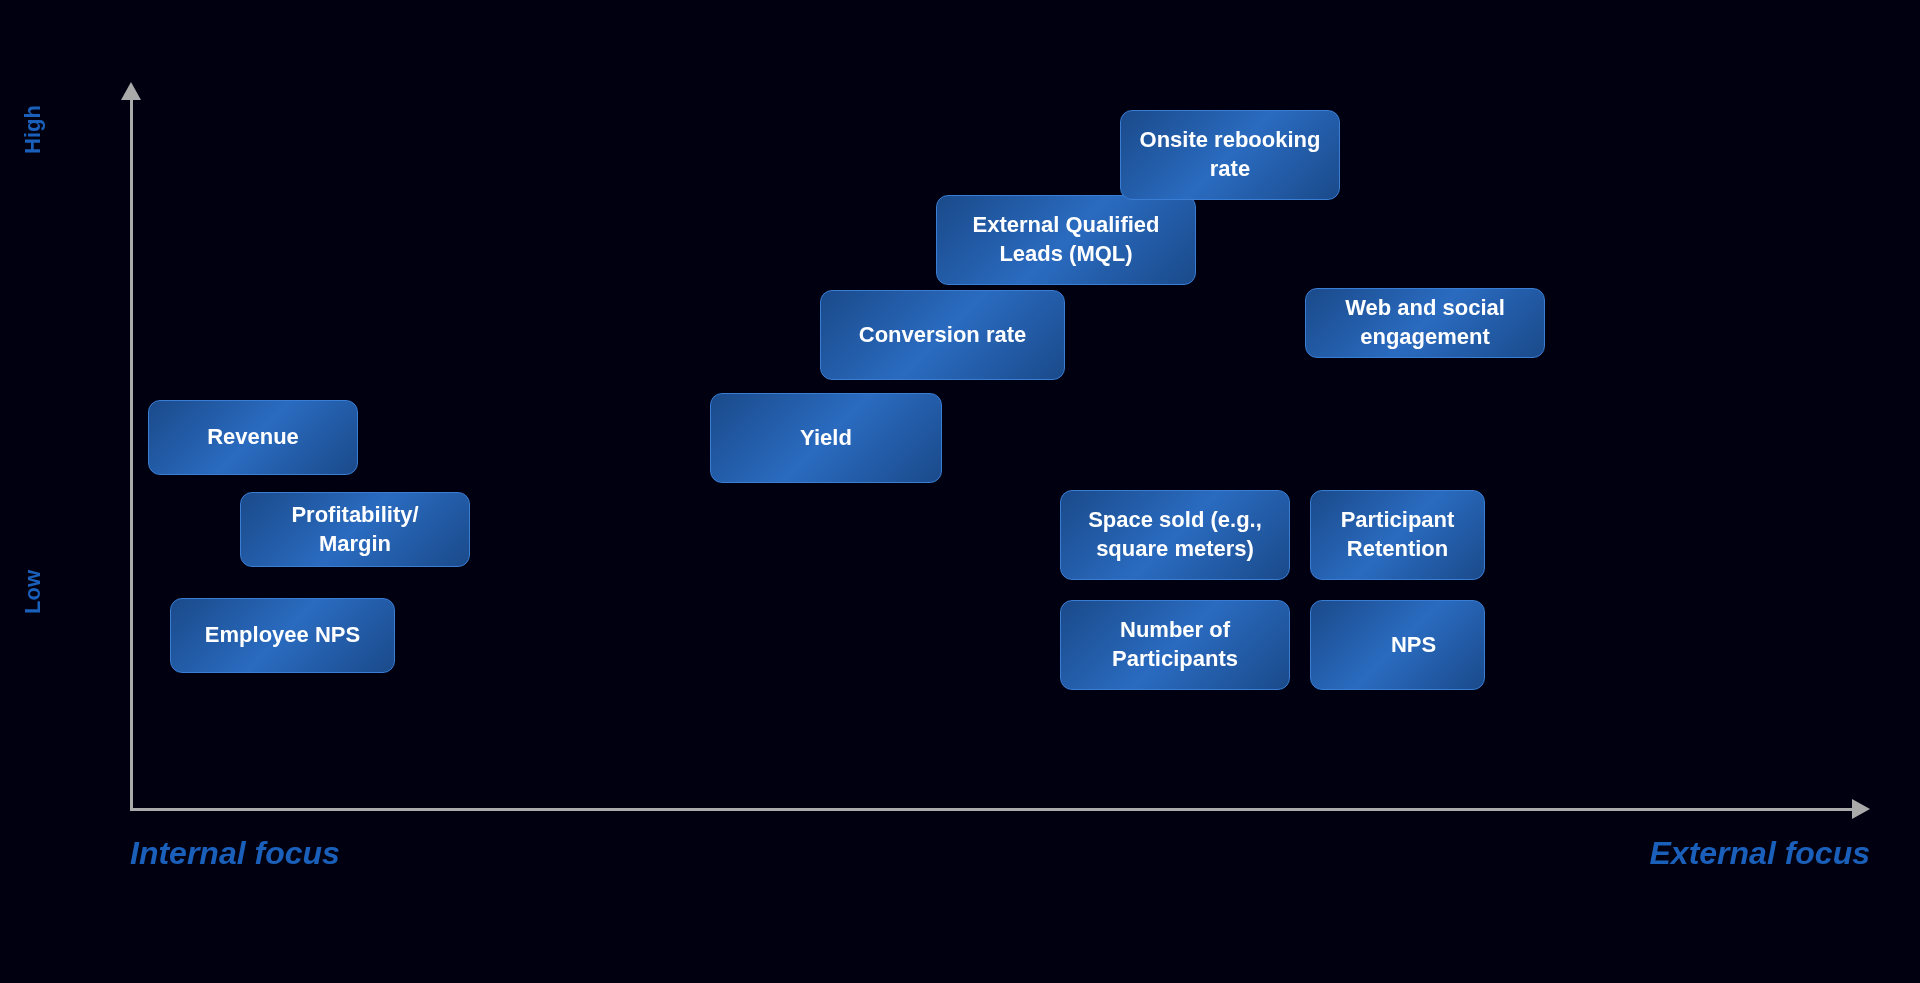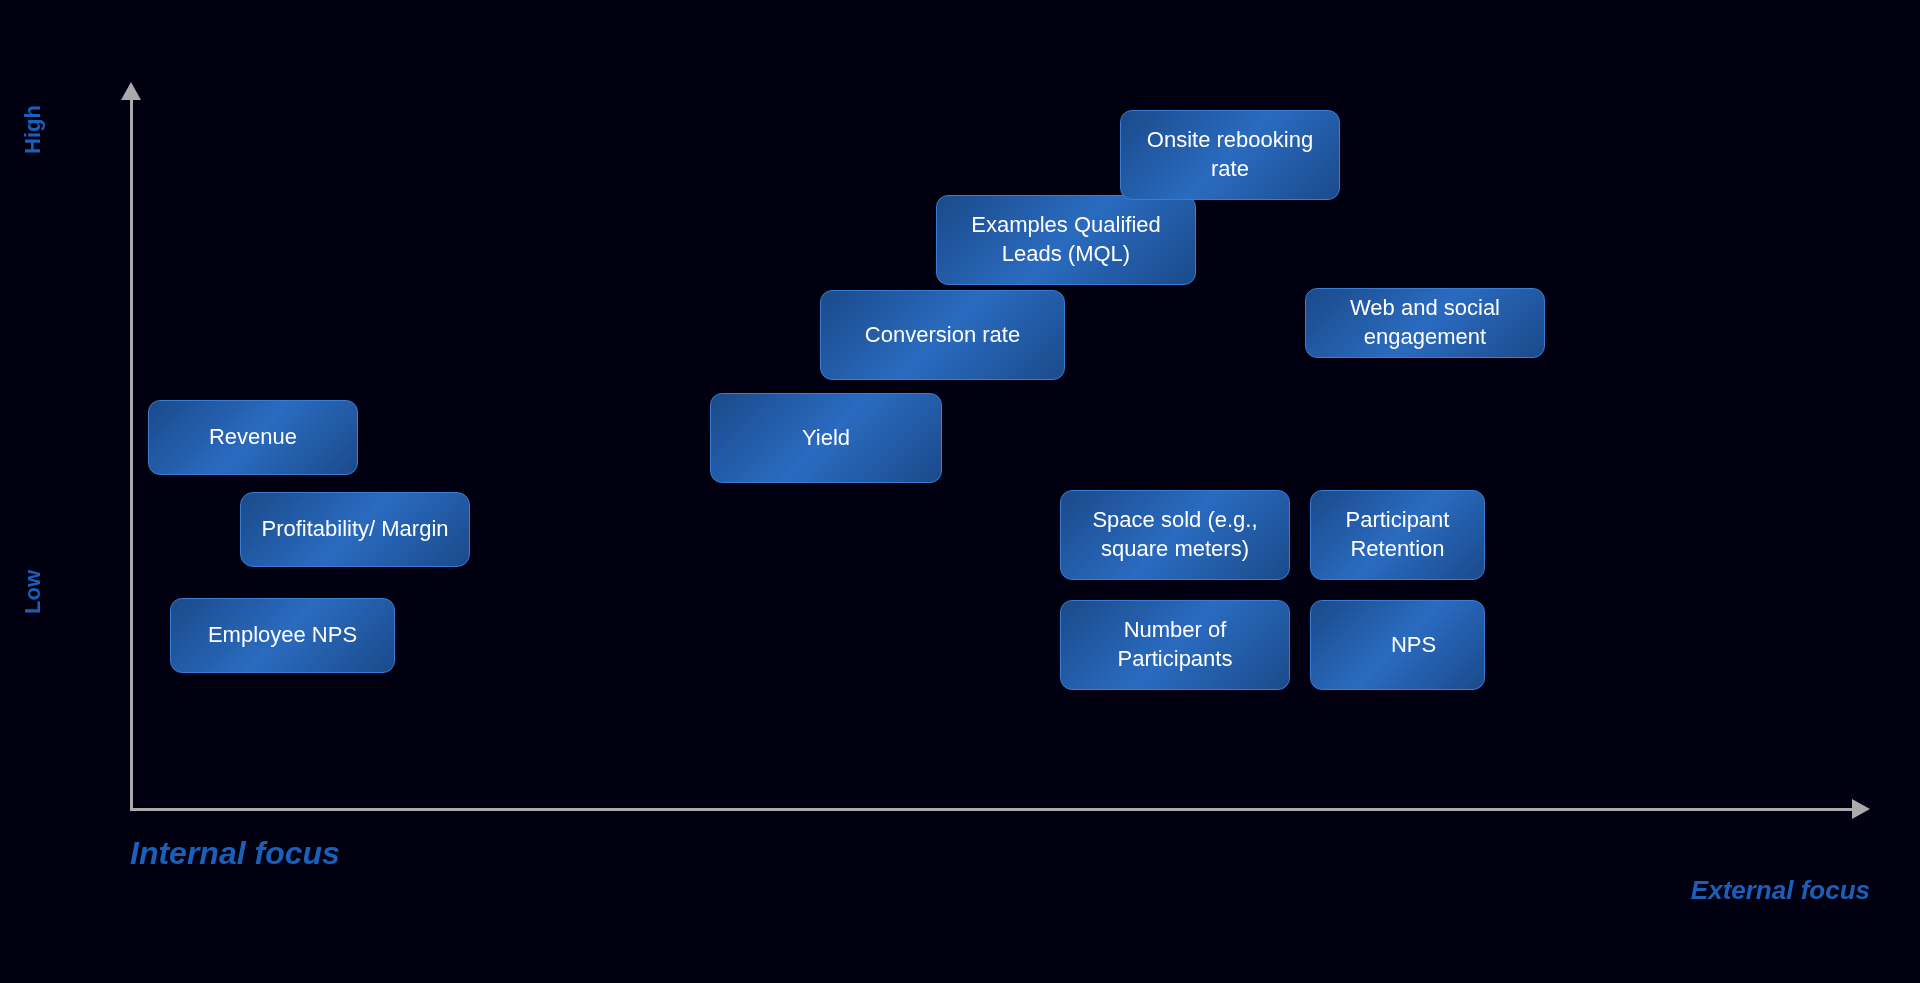--- a/index.html
+++ b/index.html
@@ -109,35 +109,34 @@
       font-size: 32px;
       font-weight: bold;
       font-style: italic;
     }
 
     .x-label-right {
       position: absolute;
       right: 50px;
       top: 835px;
       color: #1a5fba;
-      font-size: 26px;
+      font-size: 32px;
       font-weight: bold;
       font-style: italic;
-      margin-top: 40px;
     }
 
     
     .kpi-box {
       position: absolute;
       background: linear-gradient(135deg, #1a4a8a 0%, #2a6bc0 50%, #1a4a8a 100%);
       border: 1px solid #3a7dd4;
       border-radius: 12px;
       color: white;
       font-size: 22px;
-      font-weight: normal;
+      font-weight: bold;
       display: flex;
       align-items: center;
       justify-content: center;
       text-align: center;
       padding: 10px 15px;
       line-height: 1.3;
     }
 
     
     .box-revenue {
@@ -145,21 +144,20 @@
       top: 400px;
       width: 210px;
       height: 75px;
     }
 
     .box-profitability {
       left: 240px;
       top: 492px;
       width: 230px;
       height: 75px;
-      border-radius: 13px;
     }
 
     .box-employee-nps {
       left: 170px;
       top: 598px;
       width: 225px;
       height: 75px;
     }
 
     .box-yield {
@@ -258,21 +256,21 @@
 
   <div class="kpi-box box-yield">
     <span>Yield</span>
   </div>
 
   <div class="kpi-box box-conversion">
     <span>Conversion rate</span>
   </div>
 
   <div class="kpi-box box-mql">
-    <span>Examples Qualified Leads (MQL)</span>
+    <span>External Qualified Leads (MQL)</span>
   </div>
 
   <div class="kpi-box box-onsite">
     <span>Onsite rebooking rate</span>
   </div>
 
   <div class="kpi-box box-web-social">
     <span>Web and social engagement</span>
   </div>
 

